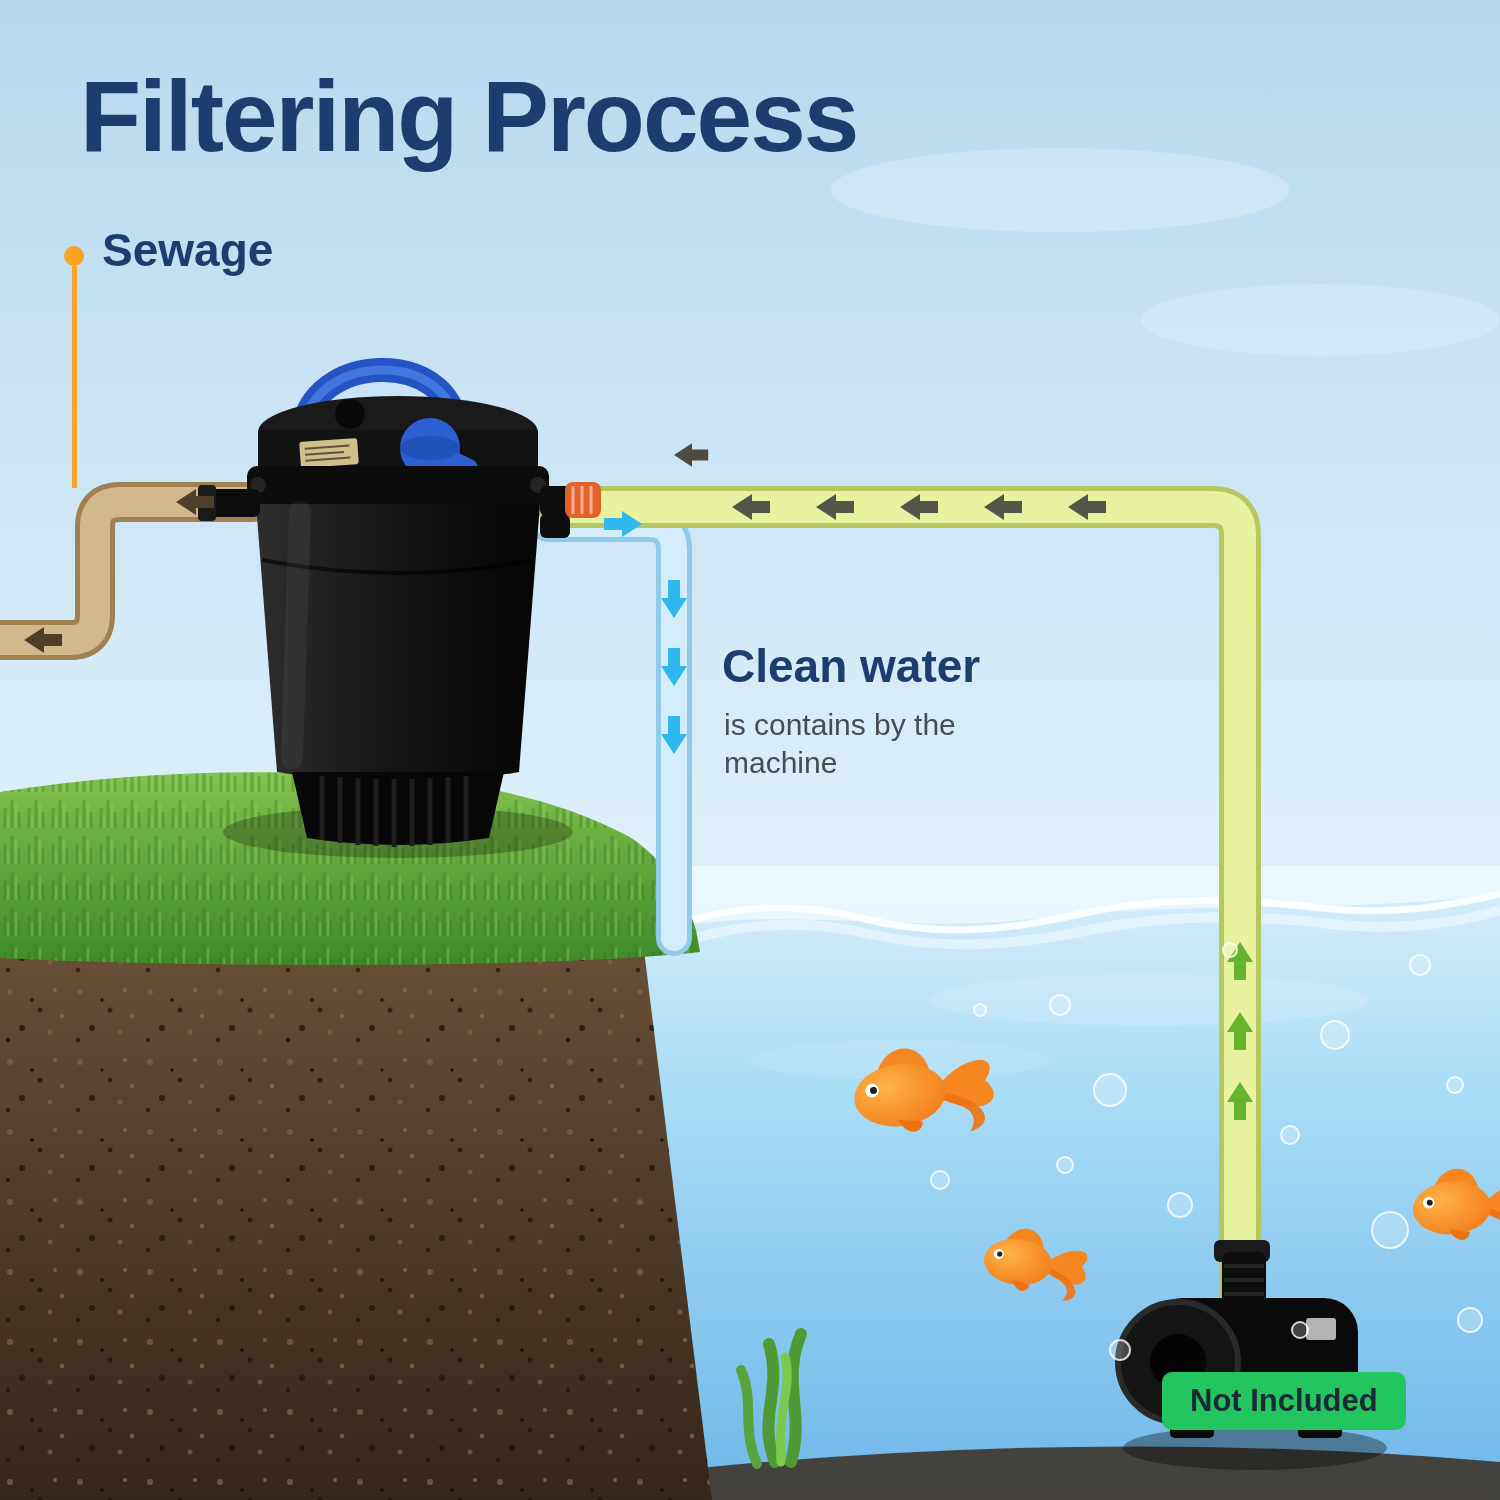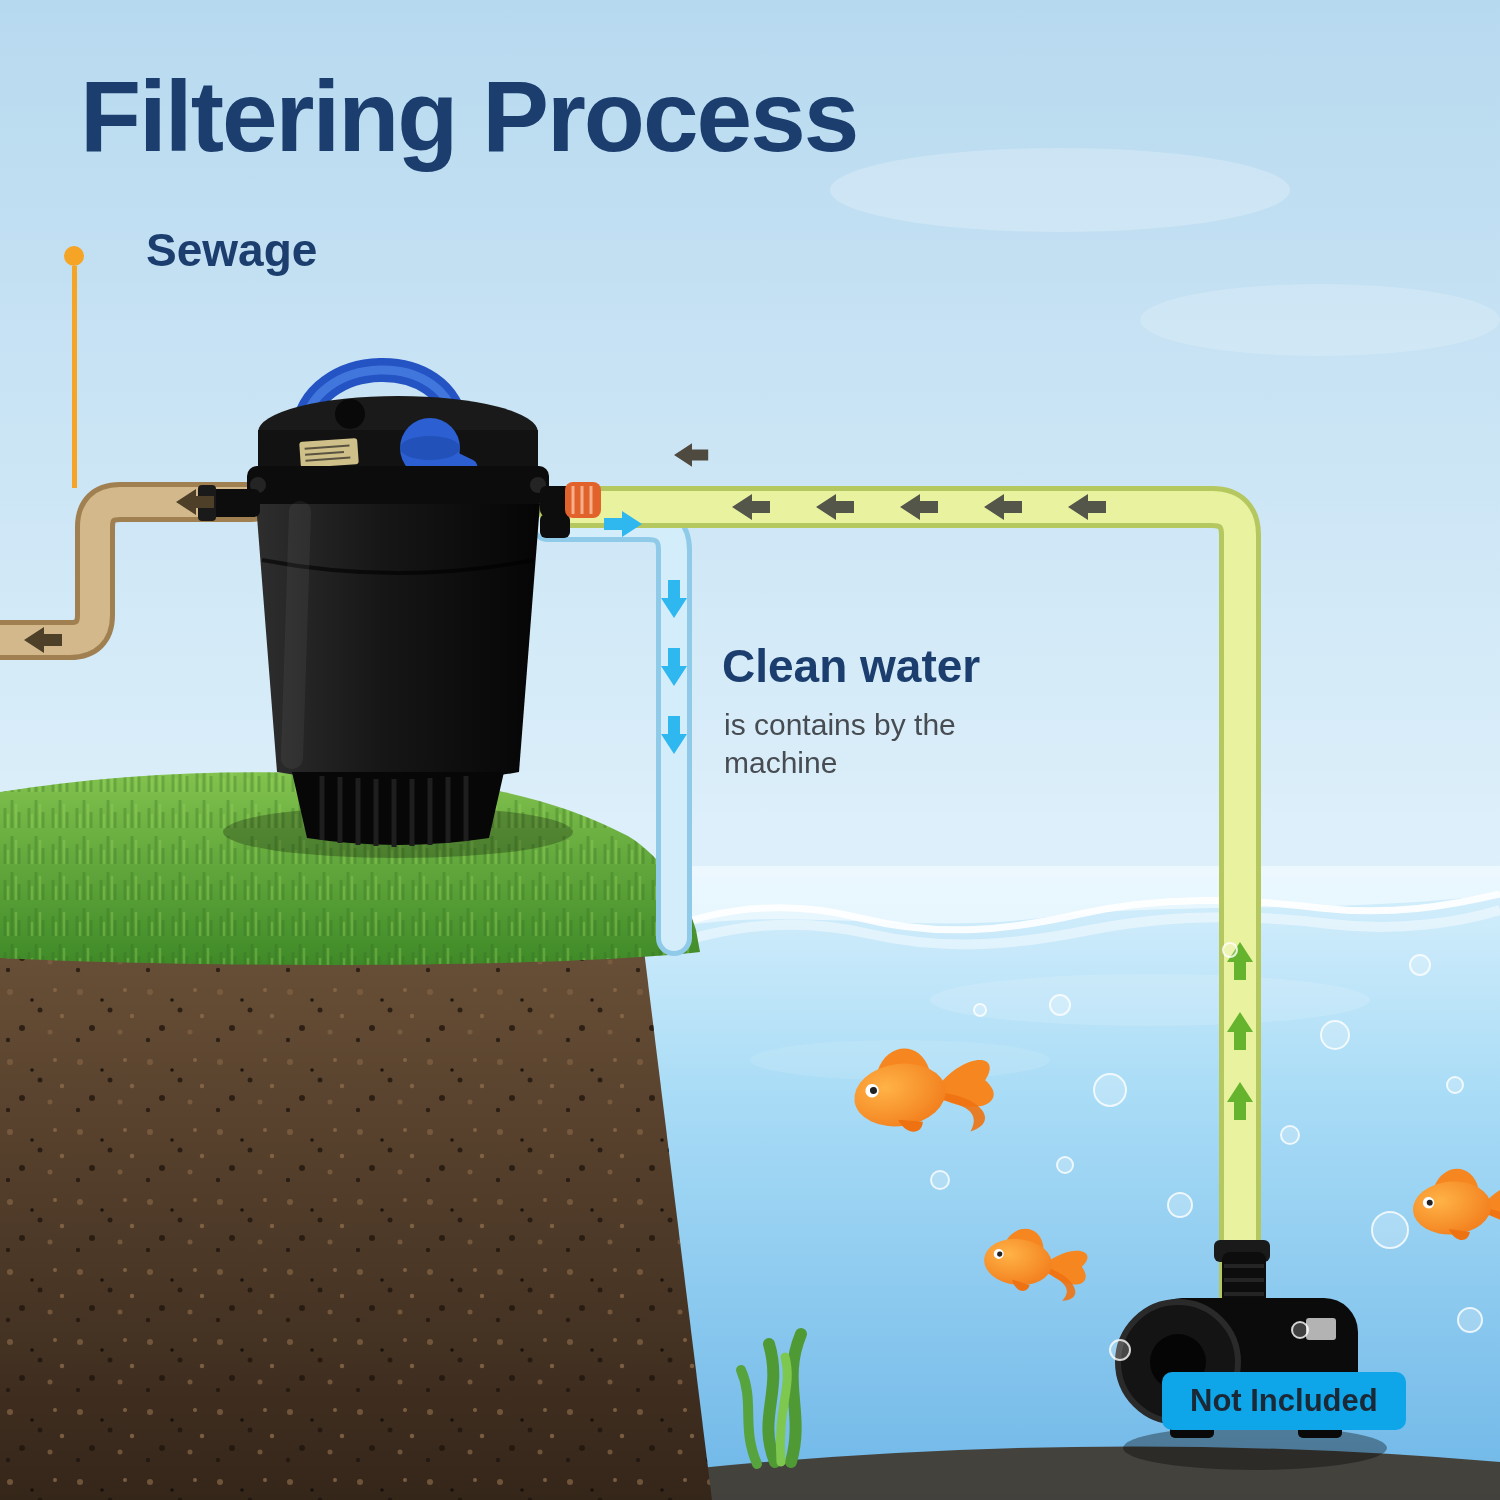--- a/index.html
+++ b/index.html
@@ -8,21 +8,21 @@
     font-family:"Liberation Sans","DejaVu Sans",sans-serif;
     background:#cfe6f6;
   }
   .scene{position:absolute;left:0;top:0;width:1500px;height:1500px;z-index:1;}
   .txt{position:absolute;z-index:3;}
   .h1{font-size:100px;font-weight:700;color:#1c3e6e;letter-spacing:-2px;line-height:1;}
   .h2{font-size:46px;font-weight:700;color:#1c3e6e;line-height:1.05;}
   .sub{font-size:30px;color:#474c52;line-height:1.28;}
   .bullet{position:absolute;width:20px;height:20px;border-radius:50%;background:#f5a425;z-index:3;}
   .badge{
-    position:absolute;z-index:4;background:#0ea5e9;color:#1b2836;
+    position:absolute;z-index:4;background:#22c55e;color:#1b2836;
     font-weight:700;font-size:31px;padding:11px 28px;border-radius:10px;
     white-space:nowrap;
   }
 </style>
 </head>
 <body>
 
 <div class="canvas">
 
   <svg class="scene" viewBox="0 0 1500 1500">
@@ -227,21 +227,21 @@
       <circle cx="980" cy="1010" r="6"></circle>
       <circle cx="940" cy="1180" r="9"></circle>
       <circle cx="1120" cy="1350" r="10"></circle>
       <circle cx="1300" cy="1330" r="8"></circle>
     </g>
   </svg>
 
   <div class="txt h1" style="left:80px;top:58px;margin-top:8px;">Filtering Process</div>
 
   <span class="bullet" style="left:64px;top:246px;"></span>
-  <div class="txt h2" style="left:102px;top:226px;margin-left:44px;">Sewage</div>
+  <div class="txt h2" style="left:102px;top:226px;">Sewage</div>
   <div class="txt sub" style="left:102px;top:292px;">
   </div>
 
 
   <div class="txt h2" style="left:722px;top:642px;">Clean water</div>
   <div class="txt sub" style="left:724px;top:706px;">
     <div>is contains by the</div>
     <div>machine</div>
   </div>
 

